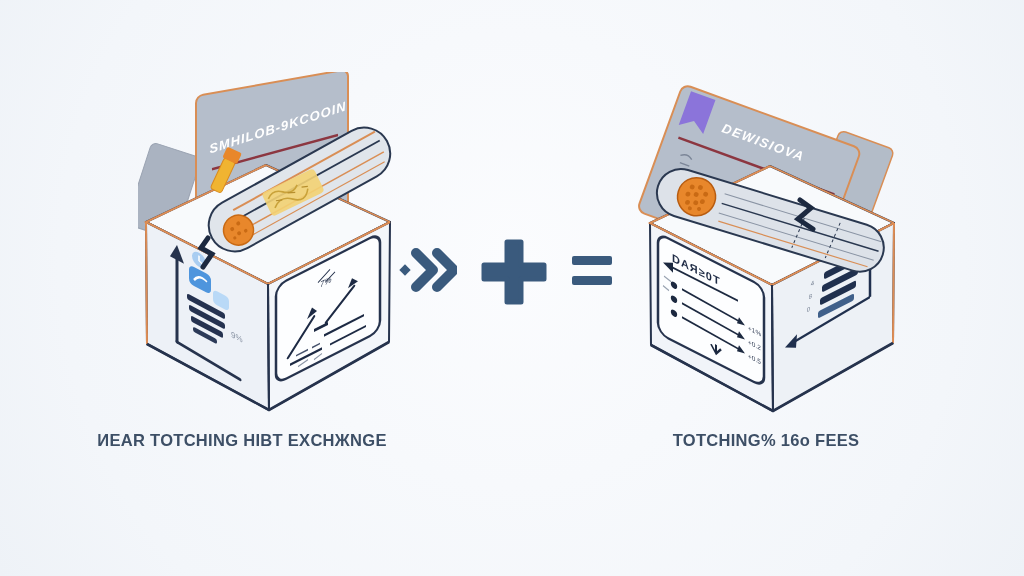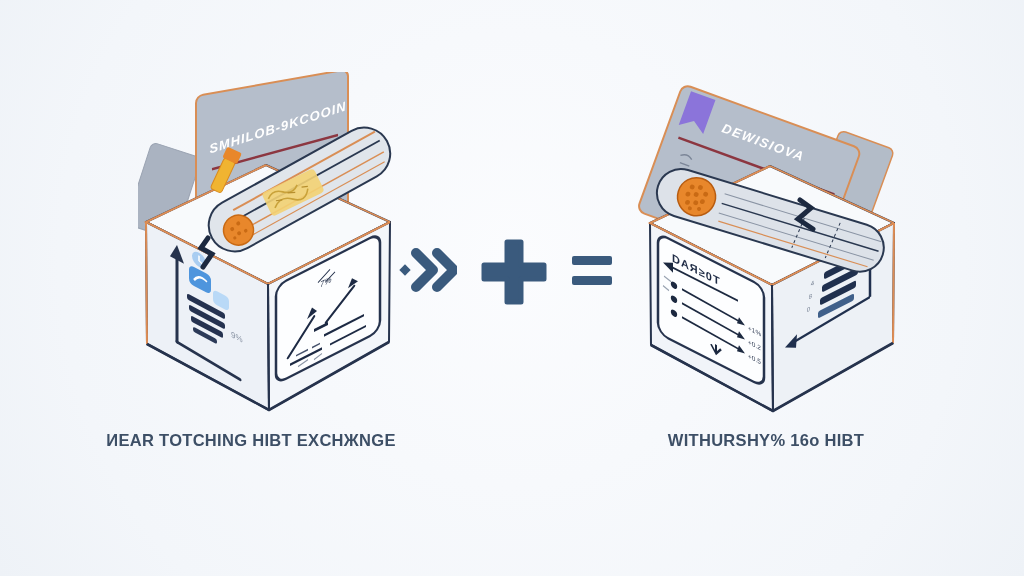--- a/index.html
+++ b/index.html
@@ -11,21 +11,21 @@
   #canvas{
     position:relative;width:1024px;height:576px;
     background:radial-gradient(circle at 50% 45%, #fbfcfe 0%, #f3f6fa 75%, #eef2f7 100%);
   }
   .device{position:absolute;}
   .caption{
     position:absolute;top:431px;height:26px;
     font-size:16.5px;font-weight:800;letter-spacing:.3px;
     color:#3d4f66;text-align:center;white-space:nowrap;
   }
-  #caption-left{left:101px;width:300px;}
+  #caption-left{left:92px;width:300px;}
   #caption-right{left:616px;width:300px;}
   .op{position:absolute;}
   svg text{font-family:"Liberation Sans",sans-serif;}
 </style>
 </head>
 <body>
 
 <div id="canvas">
 
   <svg class="device" style="left:138px;top:72px" width="270" height="350" viewBox="0 0 270 350">
@@ -218,15 +218,15 @@
           <circle cx="41" cy="5" r="2.4"></circle>
           <circle cx="46" cy="10" r="2"></circle>
         <circle cx="37" cy="12" r="2"></circle>
       </g>
     </g>
 
     <path d="M172,132 l11,8 l-13,11 l15,10" stroke="#1c2940" stroke-width="5" fill="none" stroke-linecap="round"></path>
   </svg>
 
   <div id="caption-left" class="caption">ИEAR TOTCHING HIBT EXCHЖNGE</div>
-  <div id="caption-right" class="caption">WITHURSHY% 16o HIBT</div>
+  <div id="caption-right" class="caption">TOTCHING% 16o FEES</div>
 
 </div>
 
 </body></html>

